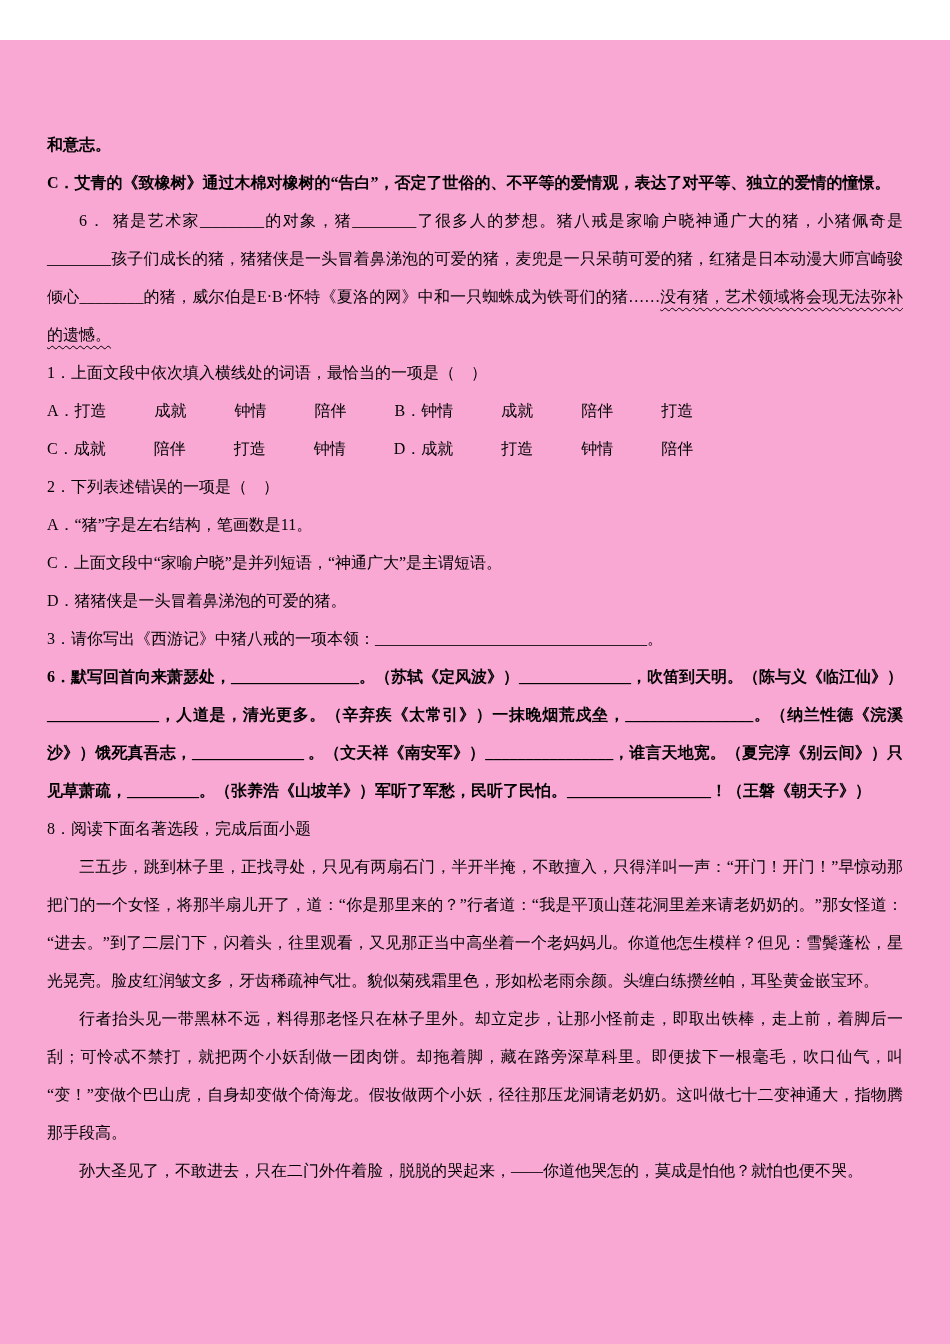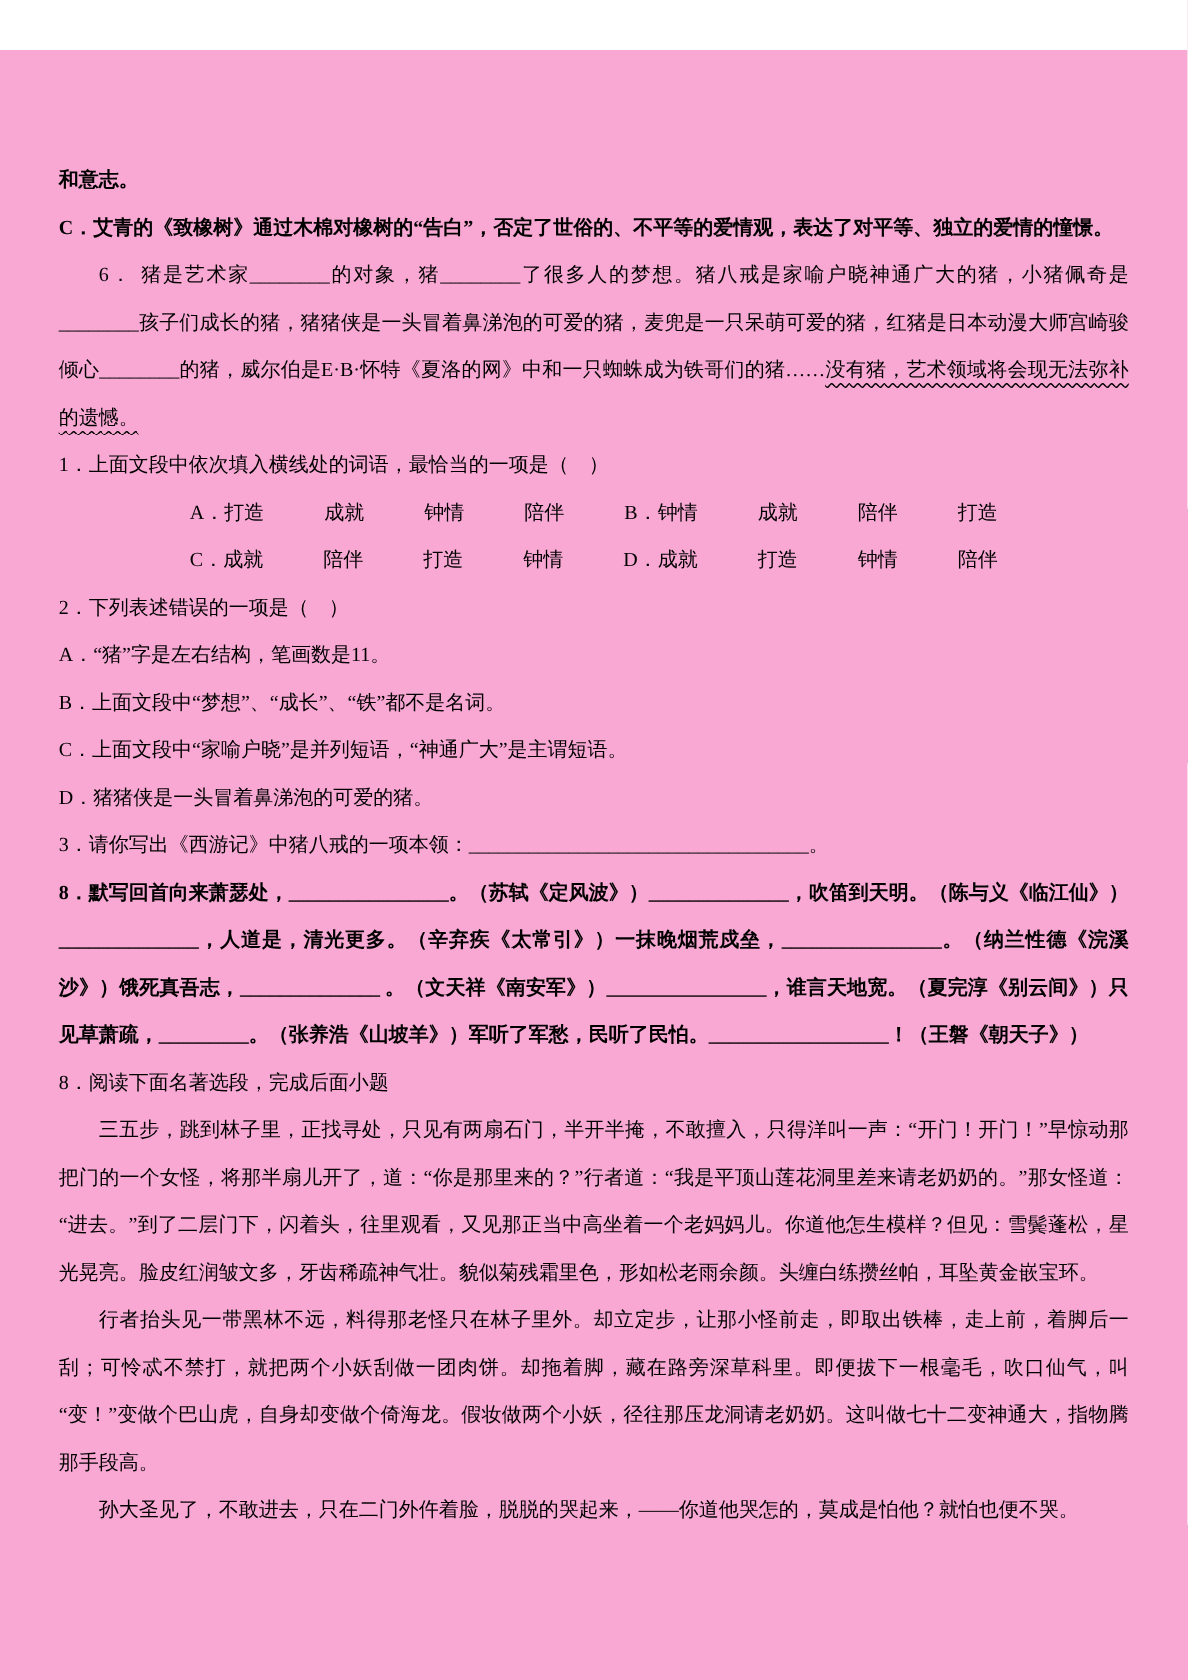--- a/index.html
+++ b/index.html
@@ -11,21 +11,21 @@
     overflow: hidden;
     padding: 86px 47px 20px 47px;
     font-family: "Liberation Serif", "DejaVu Serif", serif;
     font-size: 16px;
     line-height: 38px;
     color: #000000;
     background: #f9a8d4;
     margin-top: 40px;
   }
   .para { margin: 0; text-align: justify; }
-  .para.left { text-align: center; }
+  .para.left { text-align: left; }
   .bold { font-weight: bold; }
   .indent { text-indent: 2em; }
   .qnum { margin-right: 0.45em; }
   .wavy {
     text-decoration: underline;
     text-decoration-style: wavy;
     text-decoration-thickness: 1px;
     text-underline-offset: 5px;
   }
   .opts { white-space: pre-wrap; }
@@ -39,26 +39,25 @@
   <p class="para bold">C．艾青的《致橡树》通过木棉对橡树的“告白”，否定了世俗的、不平等的爱情观，表达了对平等、独立的爱情的憧憬。</p>
 
   <p class="para indent"><span class="qnum">6．</span><span>猪是艺术家________的对象，猪________了很多人的梦想。猪八戒是家喻户晓神通广大的猪，小猪佩奇是________孩子们成长的猪，猪猪侠是一头冒着鼻涕泡的可爱的猪，麦兜是一只呆萌可爱的猪，红猪是日本动漫大师宫崎骏倾心________的猪，威尔伯是E·B·怀特《夏洛的网》中和一只蜘蛛成为铁哥们的猪……</span><span class="wavy">没有猪，艺术领域将会现无法弥补的遗憾。</span></p>
 
   <p class="para">1．上面文段中依次填入横线处的词语，最恰当的一项是（　）</p>
   <p class="para left opts">A．打造　　　成就　　　钟情　　　陪伴　　　B．钟情　　　成就　　　陪伴　　　打造</p>
   <p class="para left opts">C．成就　　　陪伴　　　打造　　　钟情　　　D．成就　　　打造　　　钟情　　　陪伴</p>
 
   <p class="para">2．下列表述错误的一项是（　）</p>
   <p class="para">A．“猪”字是左右结构，笔画数是11。</p>
-  <p class="para">B．上面文段中“梦想”、“成长”、“铁”都不是名词。</p>
   <p class="para">C．上面文段中“家喻户晓”是并列短语，“神通广大”是主谓短语。</p>
   <p class="para">D．猪猪侠是一头冒着鼻涕泡的可爱的猪。</p>
 
   <p class="para">3．请你写出《西游记》中猪八戒的一项本领：__________________________________。</p>
 
-  <p class="para bold">8．默写回首向来萧瑟处，________________。（苏轼《定风波》）______________，吹笛到天明。（陈与义《临江仙》）______________，人道是，清光更多。（辛弃疾《太常引》）一抹晚烟荒戍垒，________________。（纳兰性德《浣溪沙》）饿死真吾志，______________ 。（文天祥《南安军》）________________，谁言天地宽。（夏完淳《别云间》）只见草萧疏，_________。（张养浩《山坡羊》）军听了军愁，民听了民怕。__________________！（王磐《朝天子》）</p>
+  <p class="para bold">6．默写回首向来萧瑟处，________________。（苏轼《定风波》）______________，吹笛到天明。（陈与义《临江仙》）______________，人道是，清光更多。（辛弃疾《太常引》）一抹晚烟荒戍垒，________________。（纳兰性德《浣溪沙》）饿死真吾志，______________ 。（文天祥《南安军》）________________，谁言天地宽。（夏完淳《别云间》）只见草萧疏，_________。（张养浩《山坡羊》）军听了军愁，民听了民怕。__________________！（王磐《朝天子》）</p>
 
   <p class="para">8．阅读下面名著选段，完成后面小题</p>
   <p class="para indent">三五步，跳到林子里，正找寻处，只见有两扇石门，半开半掩，不敢擅入，只得洋叫一声：“开门！开门！”早惊动那把门的一个女怪，将那半扇儿开了，道：“你是那里来的？”行者道：“我是平顶山莲花洞里差来请老奶奶的。”那女怪道：“进去。”到了二层门下，闪着头，往里观看，又见那正当中高坐着一个老妈妈儿。你道他怎生模样？但见：雪鬓蓬松，星光晃亮。脸皮红润皱文多，牙齿稀疏神气壮。貌似菊残霜里色，形如松老雨余颜。头缠白练攒丝帕，耳坠黄金嵌宝环。</p>
   <p class="para indent">行者抬头见一带黑林不远，料得那老怪只在林子里外。却立定步，让那小怪前走，即取出铁棒，走上前，着脚后一刮；可怜忒不禁打，就把两个小妖刮做一团肉饼。却拖着脚，藏在路旁深草科里。即便拔下一根毫毛，吹口仙气，叫“变！”变做个巴山虎，自身却变做个倚海龙。假妆做两个小妖，径往那压龙洞请老奶奶。这叫做七十二变神通大，指物腾那手段高。</p>
   <p class="para indent">孙大圣见了，不敢进去，只在二门外仵着脸，脱脱的哭起来，——你道他哭怎的，莫成是怕他？就怕也便不哭。</p>
 
 </div>
 
 </body></html>

